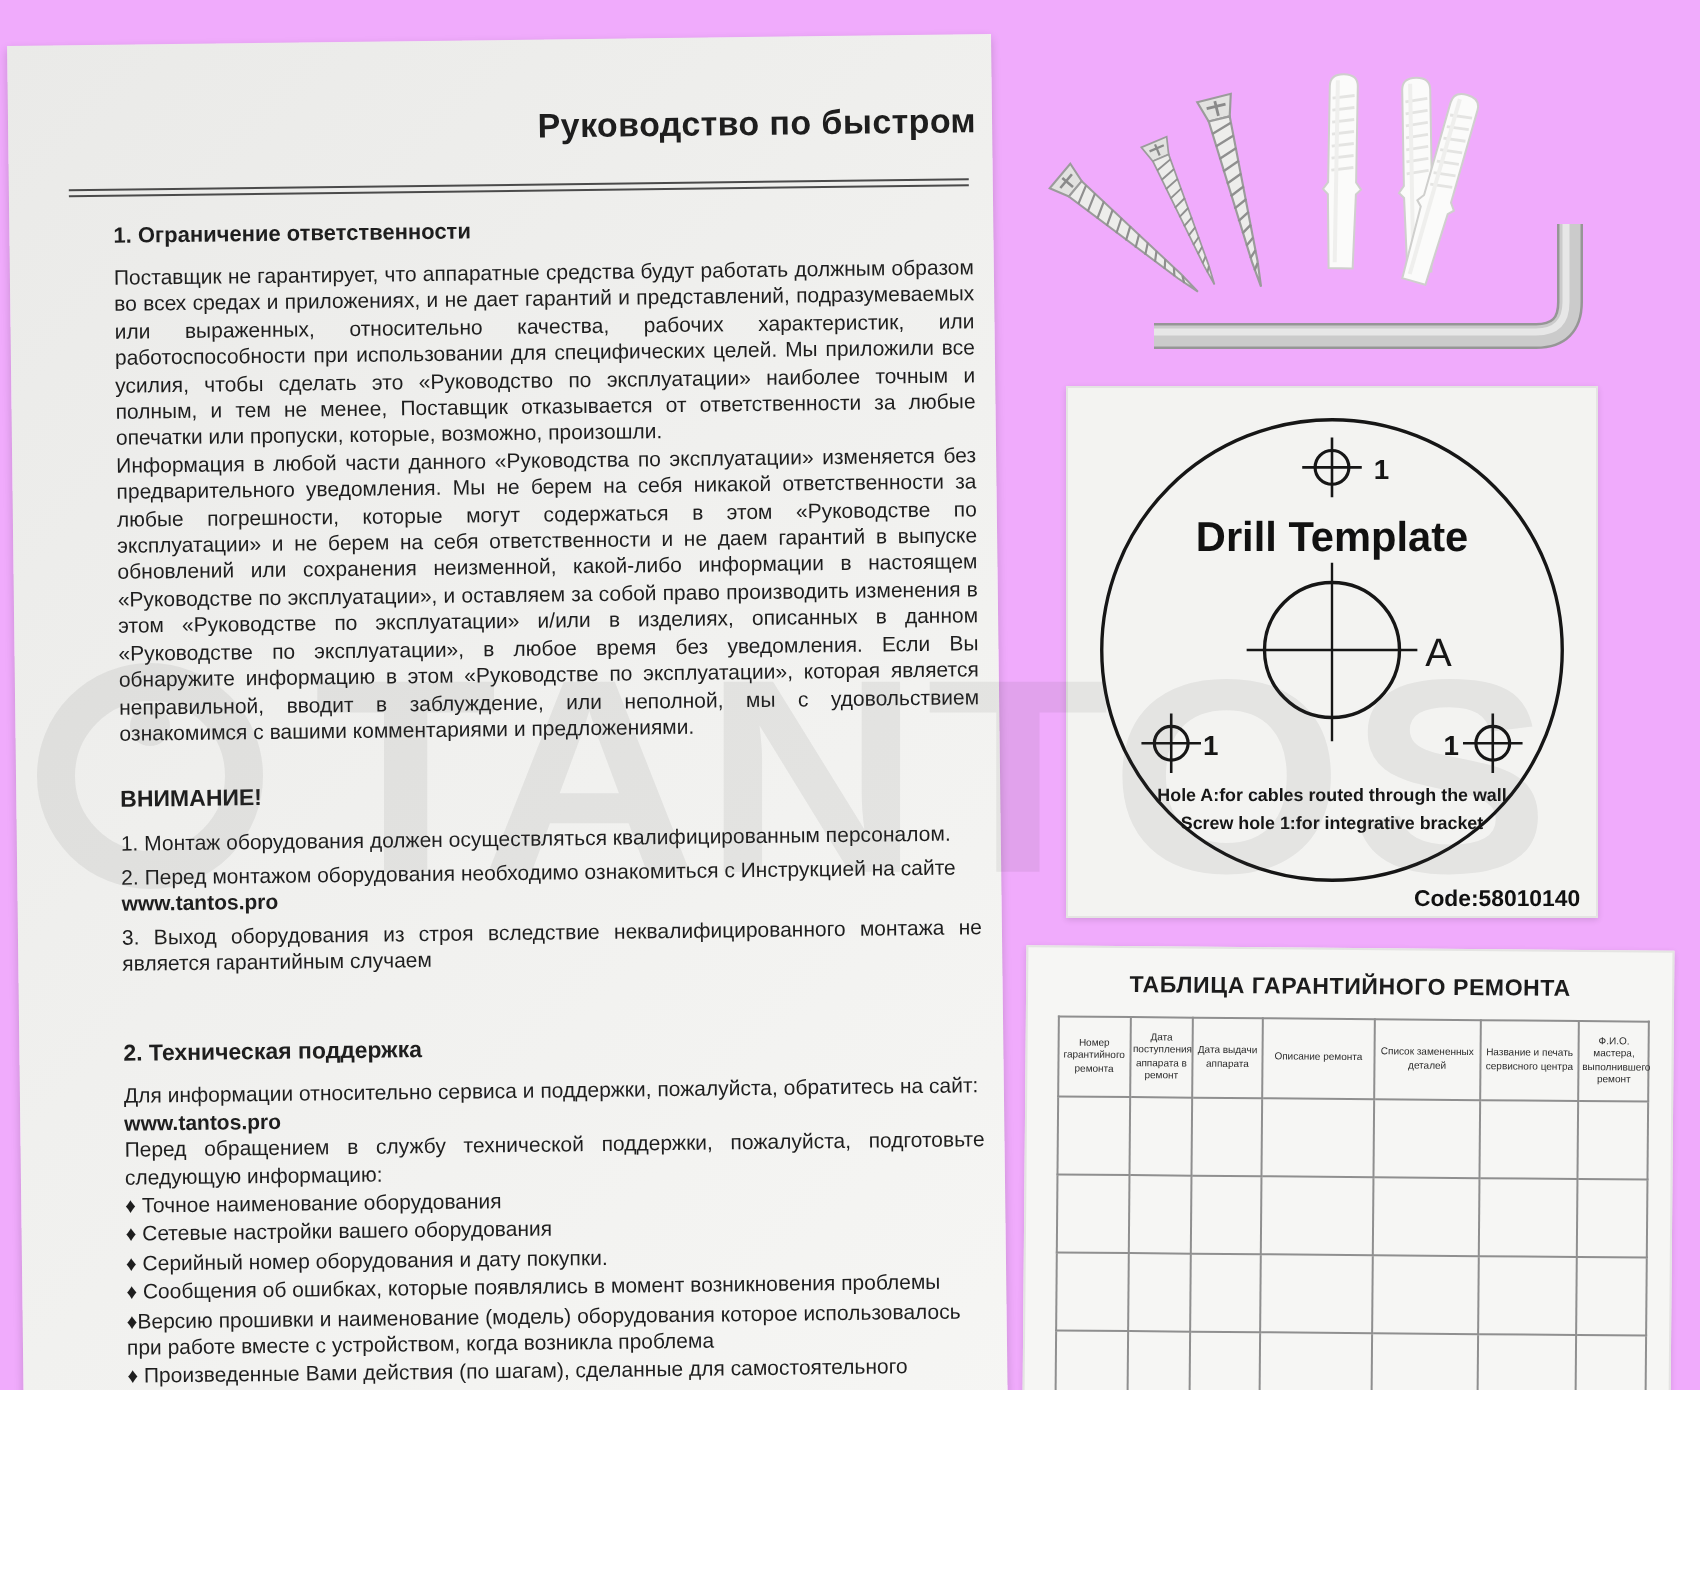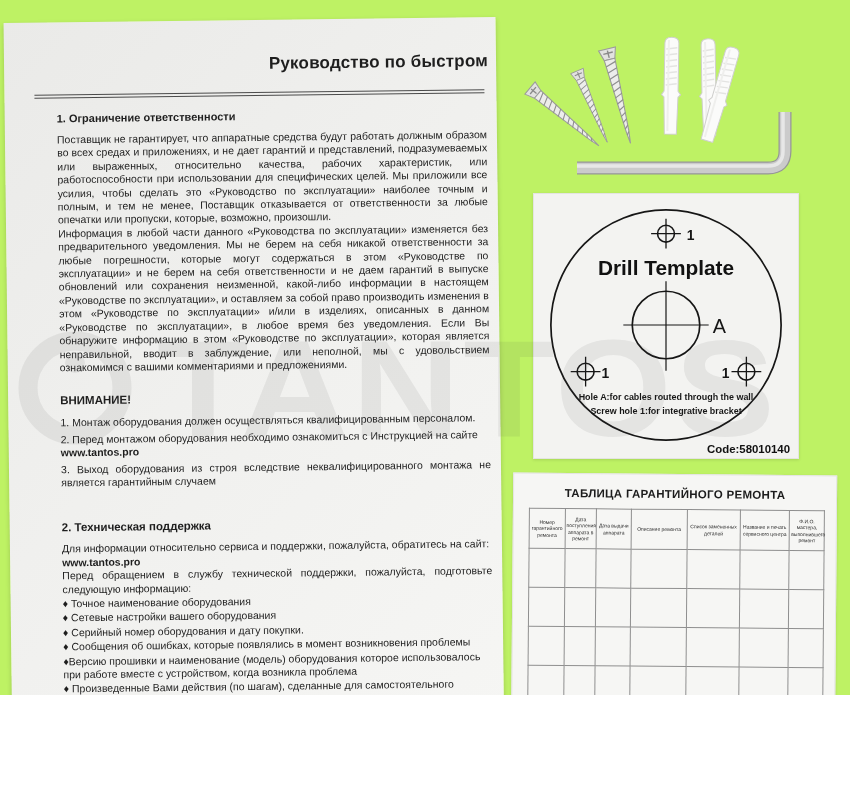--- a/index.html
+++ b/index.html
@@ -1,17 +1,17 @@
 <!DOCTYPE html>
 <html><head>
 <meta charset="utf-8">
 <style>
   * { margin:0; padding:0; box-sizing:border-box; }
   body { background:#fff; font-family:"Liberation Sans", sans-serif; }
-  .stage { position:relative; width:850px; height:695px; background:#bef264; overflow:hidden; }
+  .stage { position:relative; width:850px; height:695px; background:#f0abfc; overflow:hidden; }
 
   
   .paper {
     position:absolute; left:8px; top:20px; width:492px; height:734px;
     background:linear-gradient(135deg,#eaeae8 0%,#f0f0ee 45%,#f6f6f4 100%);
     box-shadow:0 2px 5px rgba(0,0,0,0.18);
     transform:rotate(-0.7deg);
     padding:34px 10px 0 52px;
     overflow:hidden;
     color:#1e1e1e;

